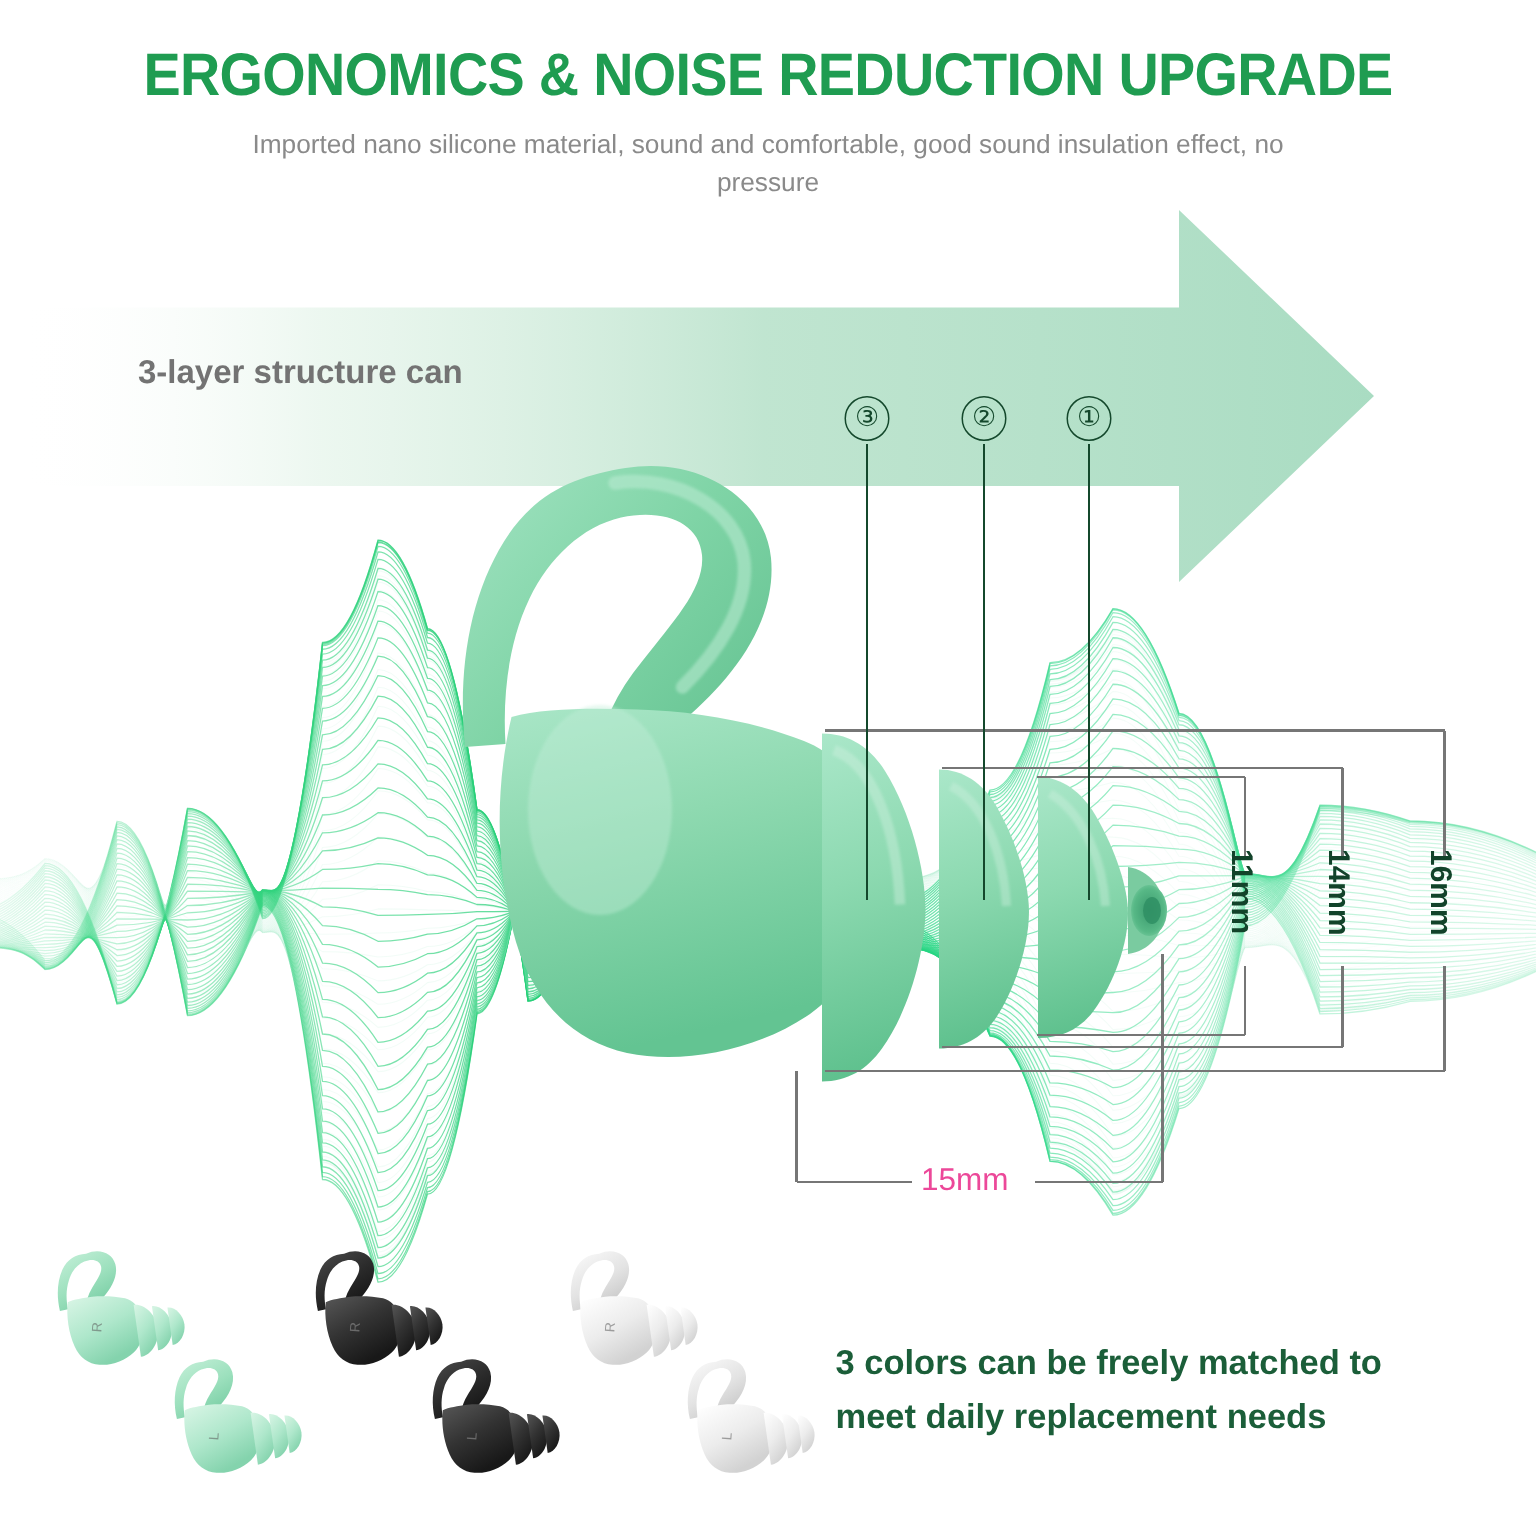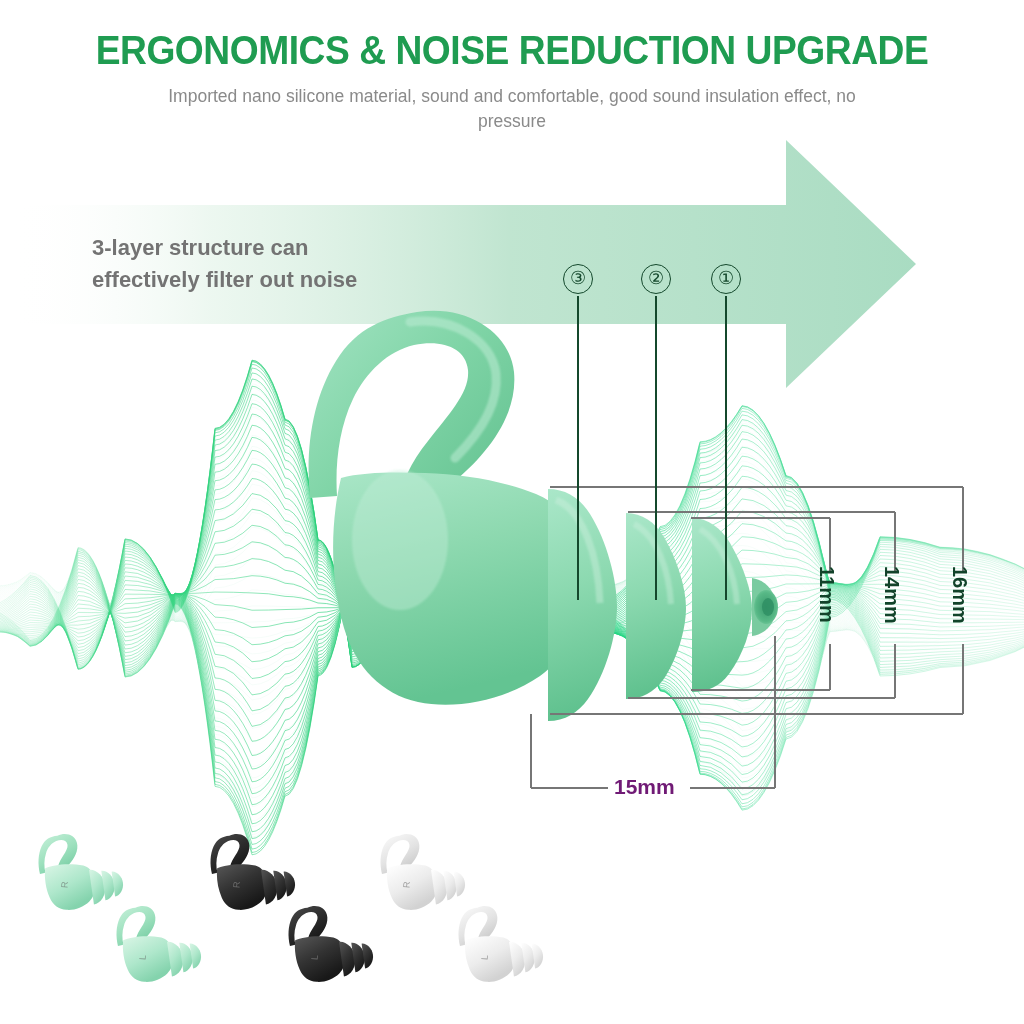--- a/index.html
+++ b/index.html
@@ -77,23 +77,23 @@
     color: #12432a;
     font-size: 20px;
     font-weight: 700;
     letter-spacing: 0px;
     transform-origin: left top;
     transform: rotate(90deg);
     white-space: nowrap;
   }
   .dim-h {
     position: absolute;
-    color: #701a75;
+    color: #ec4899;
     font-size: 21px;
-    font-weight: 700;
+    font-weight: 400;
     white-space: nowrap;
   }
   svg { display: block; }
 </style>
 </head>
 <body>
 
 <div id="page">
 
   <div class="layer" id="arrow-layer">
@@ -442,29 +442,32 @@
   </div>
 
   <div class="layer" id="text-layer">
 
     <div class="hdr-title">ERGONOMICS &amp; NOISE REDUCTION UPGRADE</div>
 
     <div class="hdr-sub">Imported nano silicone material, sound and comfortable, good sound insulation effect, no pressure</div>
 
     <div class="callout">
       <div>3-layer structure can</div>
-      <div>effectively filter out noise</div>
     </div>
 
     <div class="marker" style="left:563px; top:264px;">③</div>
     <div class="marker" style="left:641px; top:264px;">②</div>
     <div class="marker" style="left:711px; top:264px;">①</div>
 
     <div class="dim-v" style="left:838px; top:566px;">11mm</div>
     <div class="dim-v" style="left:903px; top:566px;">14mm</div>
     <div class="dim-v" style="left:971px; top:566px;">16mm</div>
 
     <div class="dim-h" style="left:614px; top:775px;">15mm</div>
 
+    <div class="bottom-caption">
+      <div>3 colors can be freely matched to</div>
+      <div>meet daily replacement needs</div>
+    </div>
 
   </div>
 
 </div>
 
 </body></html>

